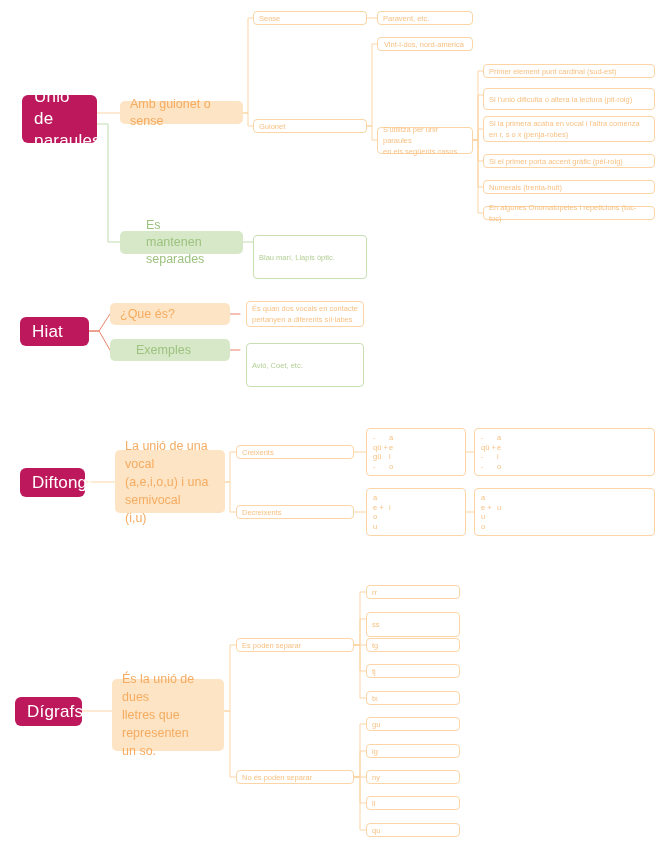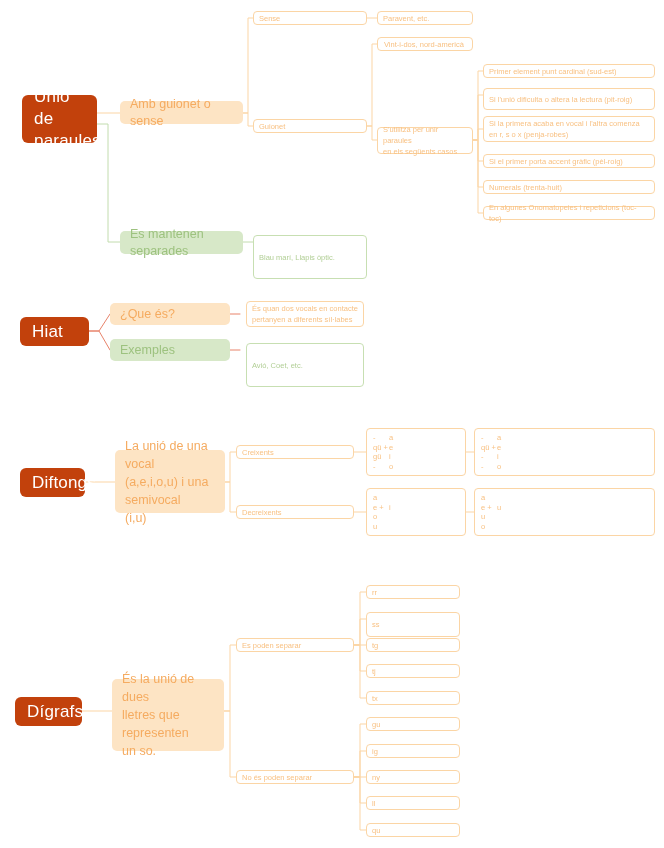--- a/index.html
+++ b/index.html
@@ -9,35 +9,35 @@
     -webkit-font-smoothing:antialiased;
   }
   #canvas{position:absolute;inset:0;width:664px;height:848px;}
   svg.links{position:absolute;left:0;top:0;width:664px;height:848px;pointer-events:none;}
 
   .node{position:absolute;box-sizing:border-box;display:flex;align-items:center;}
   .node .txt{display:block;width:100%;}
 
   
   .root{
-    background:#c2410c;border-radius:6px;color:#ffffff;
+    background:#be185d;border-radius:6px;color:#ffffff;
     font-size:17px;line-height:21px;padding:7px 12px;
     letter-spacing:.2px;
   }
   .root.two-line{line-height:22px;}
 
   
   .soft-orange{
     background:#fde4c4;border-radius:5px;color:#f5ab60;
     font-size:12.5px;line-height:17px;padding:6px 10px;
   }
   .soft-orange.big{font-size:12.5px;line-height:18px;}
   .soft-green{
     background:#d7e8c8;border-radius:5px;color:#9dc27f;
-    font-size:12.5px;line-height:17px;padding:6px 10px;
+    font-size:12.5px;line-height:17px;padding:6px 26px;
   }
 
   
   .out-orange{
     background:#ffffff;border:1px solid #fbd5a5;border-radius:4px;
     color:#f8c183;font-size:7.5px;line-height:11px;padding:3px 5px;
   }
   .out-green{
     background:#ffffff;border:1px solid #c7dfb2;border-radius:4px;
     color:#b2cf96;font-size:7.5px;line-height:11px;padding:21px 5px;

